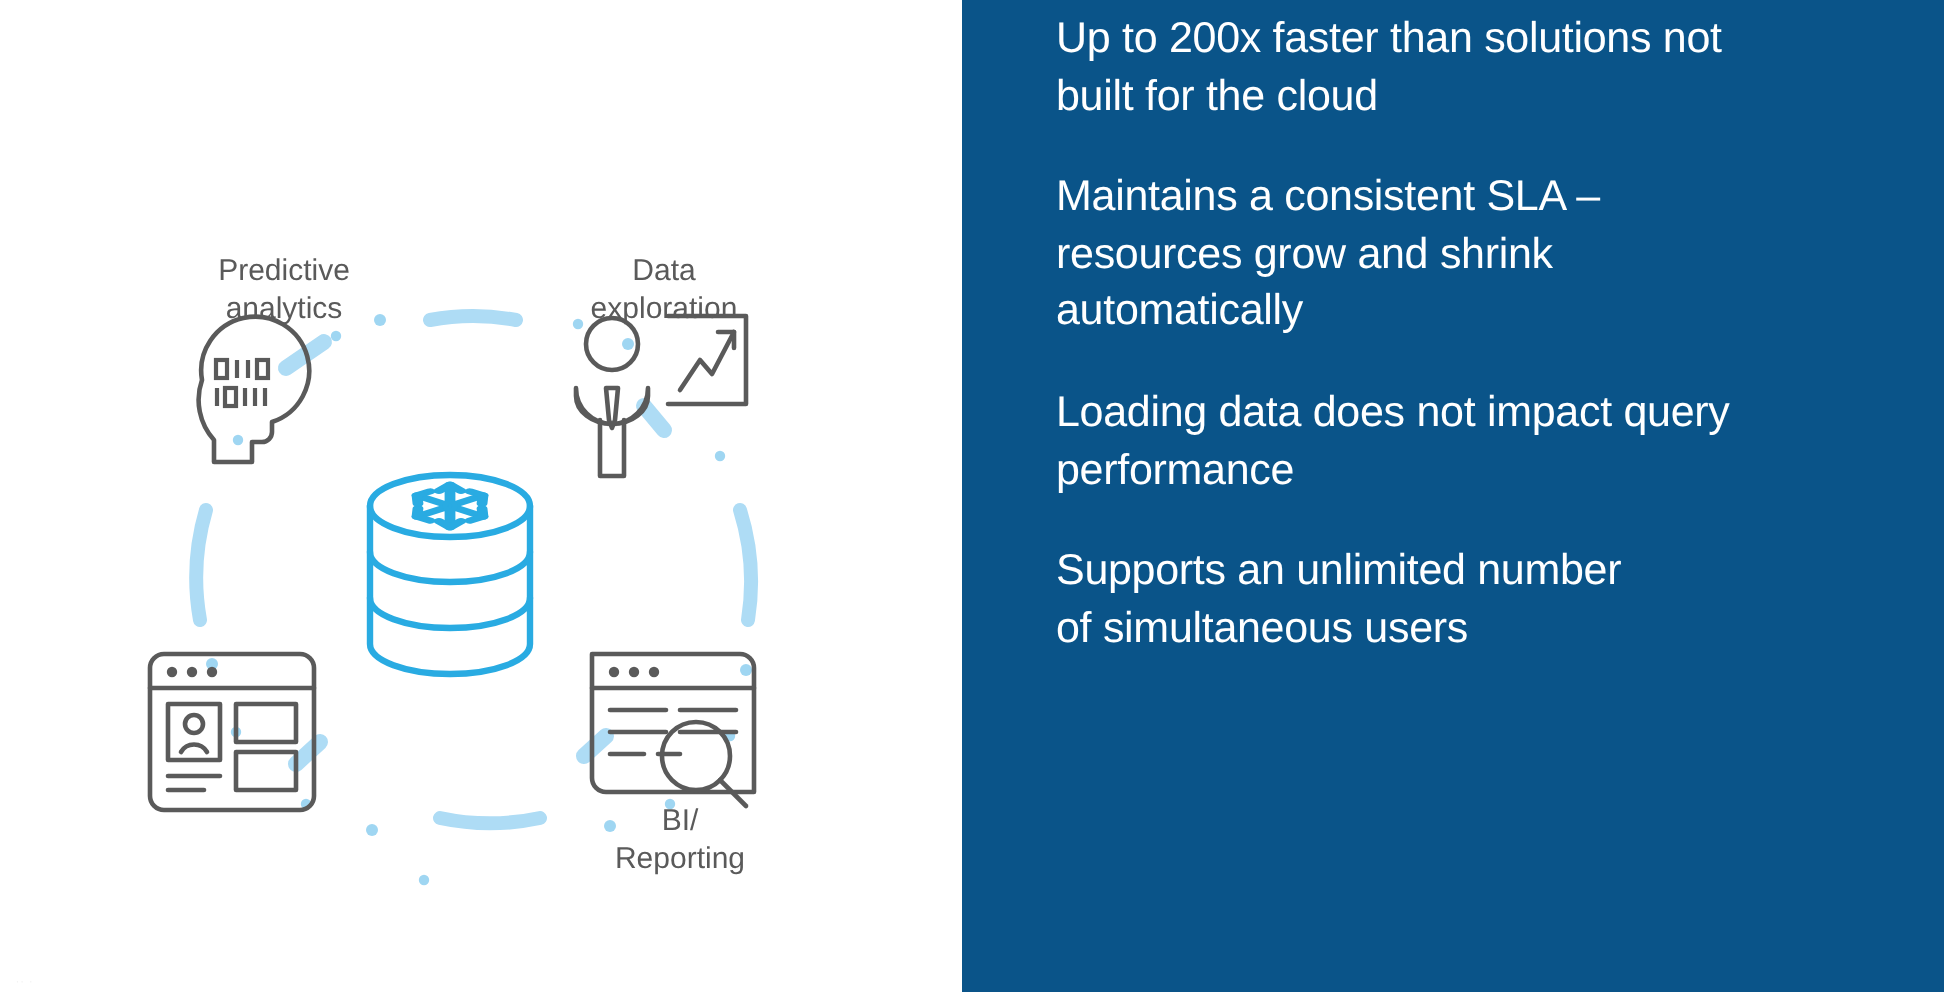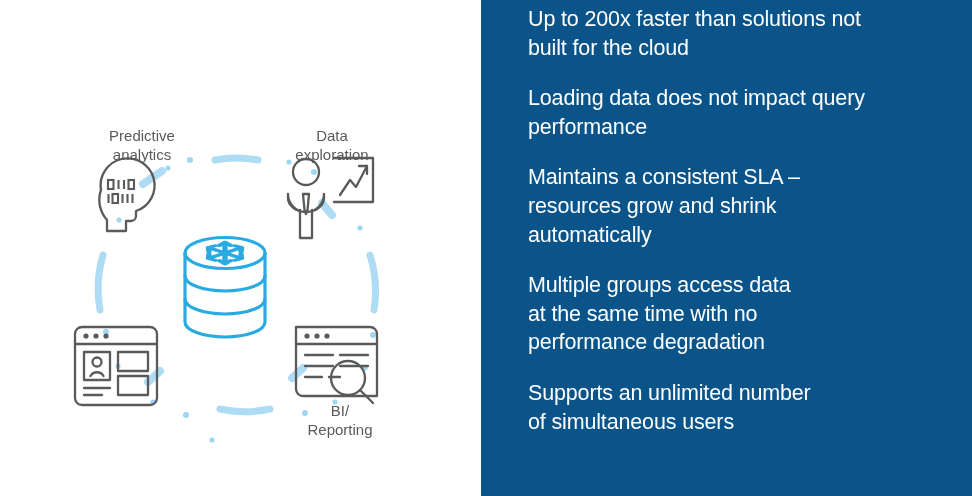--- a/index.html
+++ b/index.html
@@ -286,25 +286,22 @@
       <div class="node-label" id="label-bi">BI/
 Reporting</div>
     </div>
 
     <div id="corner-artifact">·· ·</div>
   </div>
 
   <div id="right-panel">
     <p class="bullet">Up to 200x faster than solutions not
 built for the cloud</p>
-    <p class="bullet">Loading data does not impact query
-performance</p>
     <p class="bullet">Maintains a consistent SLA –
 resources grow and shrink
 automatically</p>
-    <p class="bullet">Multiple groups access data
-at the same time with no
-performance degradation</p>
+    <p class="bullet">Loading data does not impact query
+performance</p>
     <p class="bullet">Supports an unlimited number
 of simultaneous users</p>
   </div>
 
 </div>
 
 </body></html>

